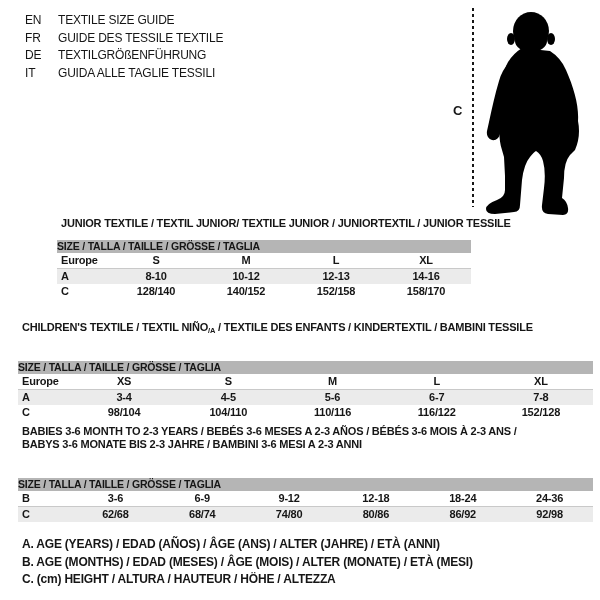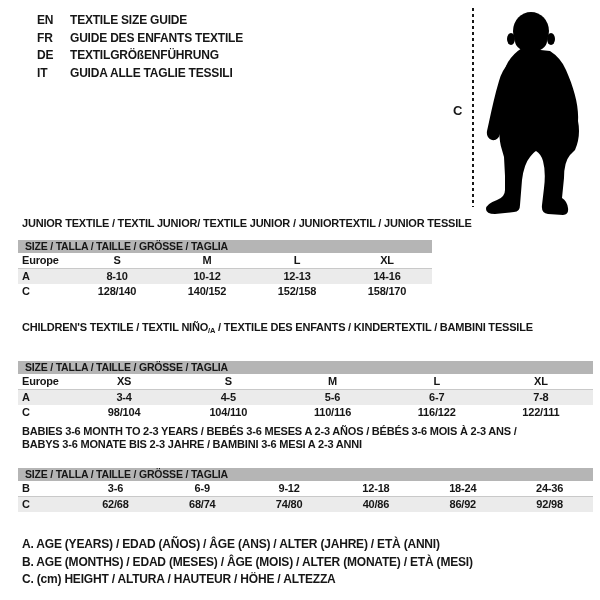--- a/index.html
+++ b/index.html
@@ -4,64 +4,64 @@
 <style>
   html,body{margin:0;padding:0;}
   body{
     width:600px;height:600px;overflow:hidden;position:relative;
     background:#ffffff;color:var(--ink,#161616);
     font-family:"Liberation Sans","DejaVu Sans",sans-serif;
     letter-spacing:-0.2px;
   }
   
   #langs{position:absolute;left:25px;top:12px;}
-  .lang-row{display:flex;font-size:12px;font-weight:bold;line-height:17.5px;white-space:nowrap;margin-left:12px;}
+  .lang-row{display:flex;font-size:12px;font-weight:normal;line-height:17.5px;white-space:nowrap;}
   .lang-code{width:33px;flex:0 0 33px;}
   
   #figure{position:absolute;left:440px;top:0;width:160px;height:230px;}
   #measure-line{
     position:absolute;left:32px;top:8px;width:2px;height:199px;
     background:repeating-linear-gradient(to bottom,var(--ink,#161616) 0px,var(--ink,#161616) 3px,transparent 3px,transparent 6px);
   }
   #height-label{position:absolute;left:13px;top:103px;font-size:13px;font-weight:bold;}
   #silhouette{position:absolute;left:38px;top:8px;color:var(--silhouette,#000);}
   
   .tblock{position:absolute;left:18px;}
-  #t0{top:217px;width:414px;}
+  #t0{top:217px;width:414px;margin-left:39px;}
   #t1{top:321px;width:575px;}
   #t2{top:425px;width:575px;}
   .ttitle{padding-left:4px;font-size:11px;font-weight:bold;line-height:13px;white-space:nowrap;}
   #t0 .ttitle{margin-bottom:10px;}
   #t1 .ttitle{margin-bottom:24px;}
-  #t2 .ttitle{margin-bottom:17px;}
+  #t2 .ttitle{margin-bottom:27px;}
   .sub{font-size:7.5px;vertical-align:-2px;}
   .bar{
     height:13px;line-height:13px;background:var(--bar,#b5b5b5);
-    font-size:10.5px;font-weight:bold;padding-left:7px;white-space:nowrap;
+    font-size:10.5px;font-weight:bold;padding-left:0;white-space:nowrap;
   }
   .trow{display:grid;height:15px;line-height:15px;font-size:11px;font-weight:bold;align-items:center;}
   .trow:first-child{border-bottom:1px solid var(--line,#c9c9c9);}
   .trow:nth-child(2){background:var(--alt,#ebebeb);}
   .rlabel{padding-left:4px;text-align:left;}
   .rval{text-align:center;}
   
   #footnotes{position:absolute;left:22px;top:536px;}
   .fline{font-size:12px;font-weight:bold;line-height:17.5px;white-space:nowrap;}
 </style>
 </head>
 <body style="--ink: #161616; --bar: #b5b5b5; --alt: #ebebeb; --line: #c9c9c9; --silhouette: #000000;">
 
 <div id="langs">
     <div class="lang-row">
       <span class="lang-code">EN</span>
       <span class="lang-label">TEXTILE SIZE GUIDE</span>
     </div>
     <div class="lang-row">
       <span class="lang-code">FR</span>
-      <span class="lang-label">GUIDE DES ENFANTS TEXTILE</span>
+      <span class="lang-label">GUIDE DES TESSILE TEXTILE</span>
     </div>
     <div class="lang-row">
       <span class="lang-code">DE</span>
       <span class="lang-label">TEXTILGRÖßENFÜHRUNG</span>
     </div>
     <div class="lang-row">
       <span class="lang-code">IT</span>
       <span class="lang-label">GUIDA ALLE TAGLIE TESSILI</span>
     </div>
   </div>
@@ -136,21 +136,21 @@
         <span class="rval">5-6</span>
         <span class="rval">6-7</span>
         <span class="rval">7-8</span>
       </div>
       <div class="trow" style="grid-template-columns: 54px repeat(5, 1fr);">
         <span class="rlabel">C</span>
         <span class="rval">98/104</span>
         <span class="rval">104/110</span>
         <span class="rval">110/116</span>
         <span class="rval">116/122</span>
-        <span class="rval">122/111</span>
+        <span class="rval">152/128</span>
       </div>
     </div>
   </section>
 <section id="t2" class="tblock">
     <div class="ttitle">
       <div class="tline"><span>BABIES 3-6 MONTH TO 2-3 YEARS / BEBÉS 3-6 MESES A 2-3 AÑOS / BÉBÉS 3-6 MOIS À 2-3 ANS /</span></div>
       <div class="tline"><span>BABYS 3-6 MONATE BIS 2-3 JAHRE / BAMBINI 3-6 MESI A 2-3 ANNI</span></div>
     </div>
     <div class="bar">SIZE / TALLA / TAILLE / GRÖSSE / TAGLIA</div>
     <div class="rows">
@@ -161,21 +161,21 @@
         <span class="rval">9-12</span>
         <span class="rval">12-18</span>
         <span class="rval">18-24</span>
         <span class="rval">24-36</span>
       </div>
       <div class="trow" style="grid-template-columns: 54px repeat(6, 1fr);">
         <span class="rlabel">C</span>
         <span class="rval">62/68</span>
         <span class="rval">68/74</span>
         <span class="rval">74/80</span>
-        <span class="rval">40/86</span>
+        <span class="rval">80/86</span>
         <span class="rval">86/92</span>
         <span class="rval">92/98</span>
       </div>
     </div>
   </section>
 
 <div id="footnotes">
     <div class="fline">A. AGE (YEARS) / EDAD (AÑOS) / ÂGE (ANS) / ALTER (JAHRE) / ETÀ (ANNI)</div>
     <div class="fline">B. AGE (MONTHS) / EDAD (MESES) / ÂGE (MOIS) / ALTER (MONATE) / ETÀ (MESI)</div>
     <div class="fline">C. (cm) HEIGHT / ALTURA / HAUTEUR / HÖHE / ALTEZZA</div>

